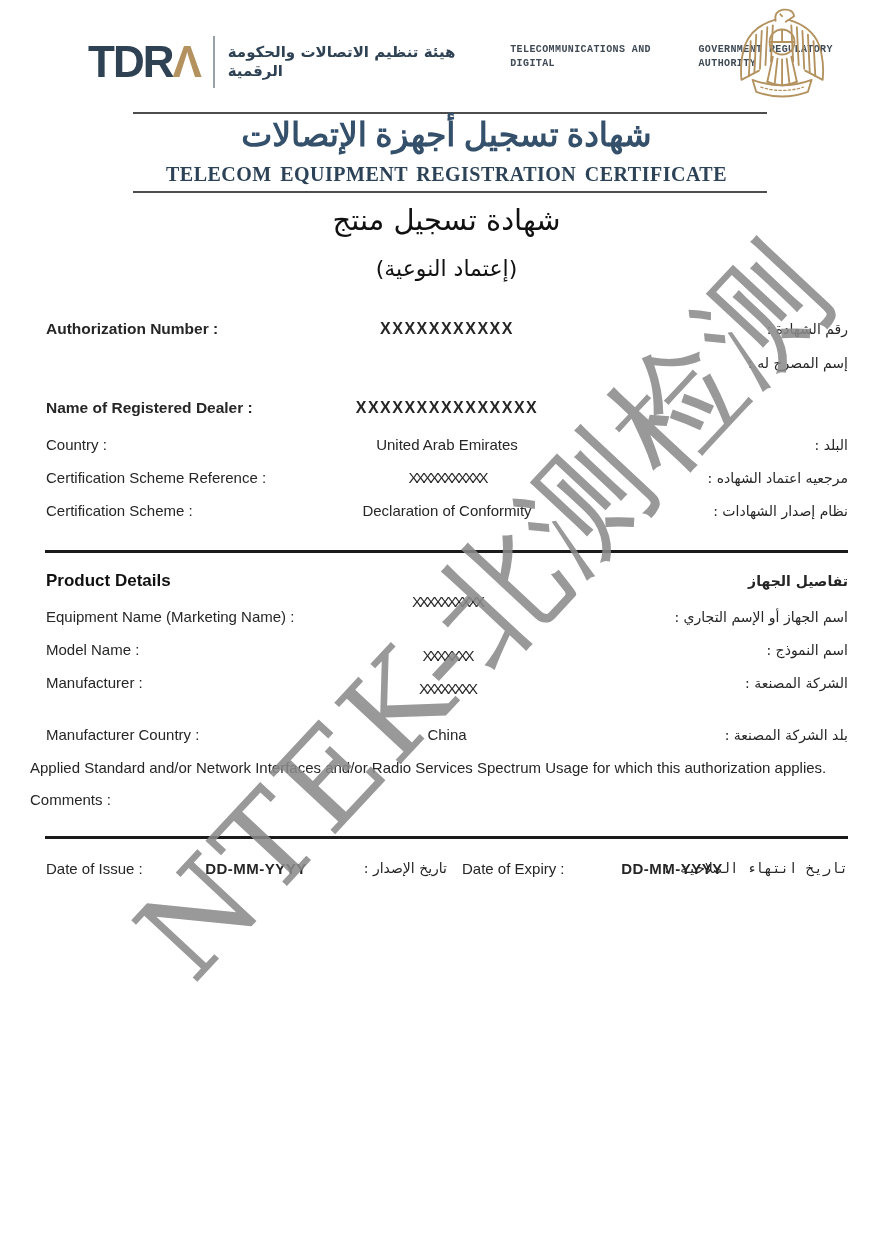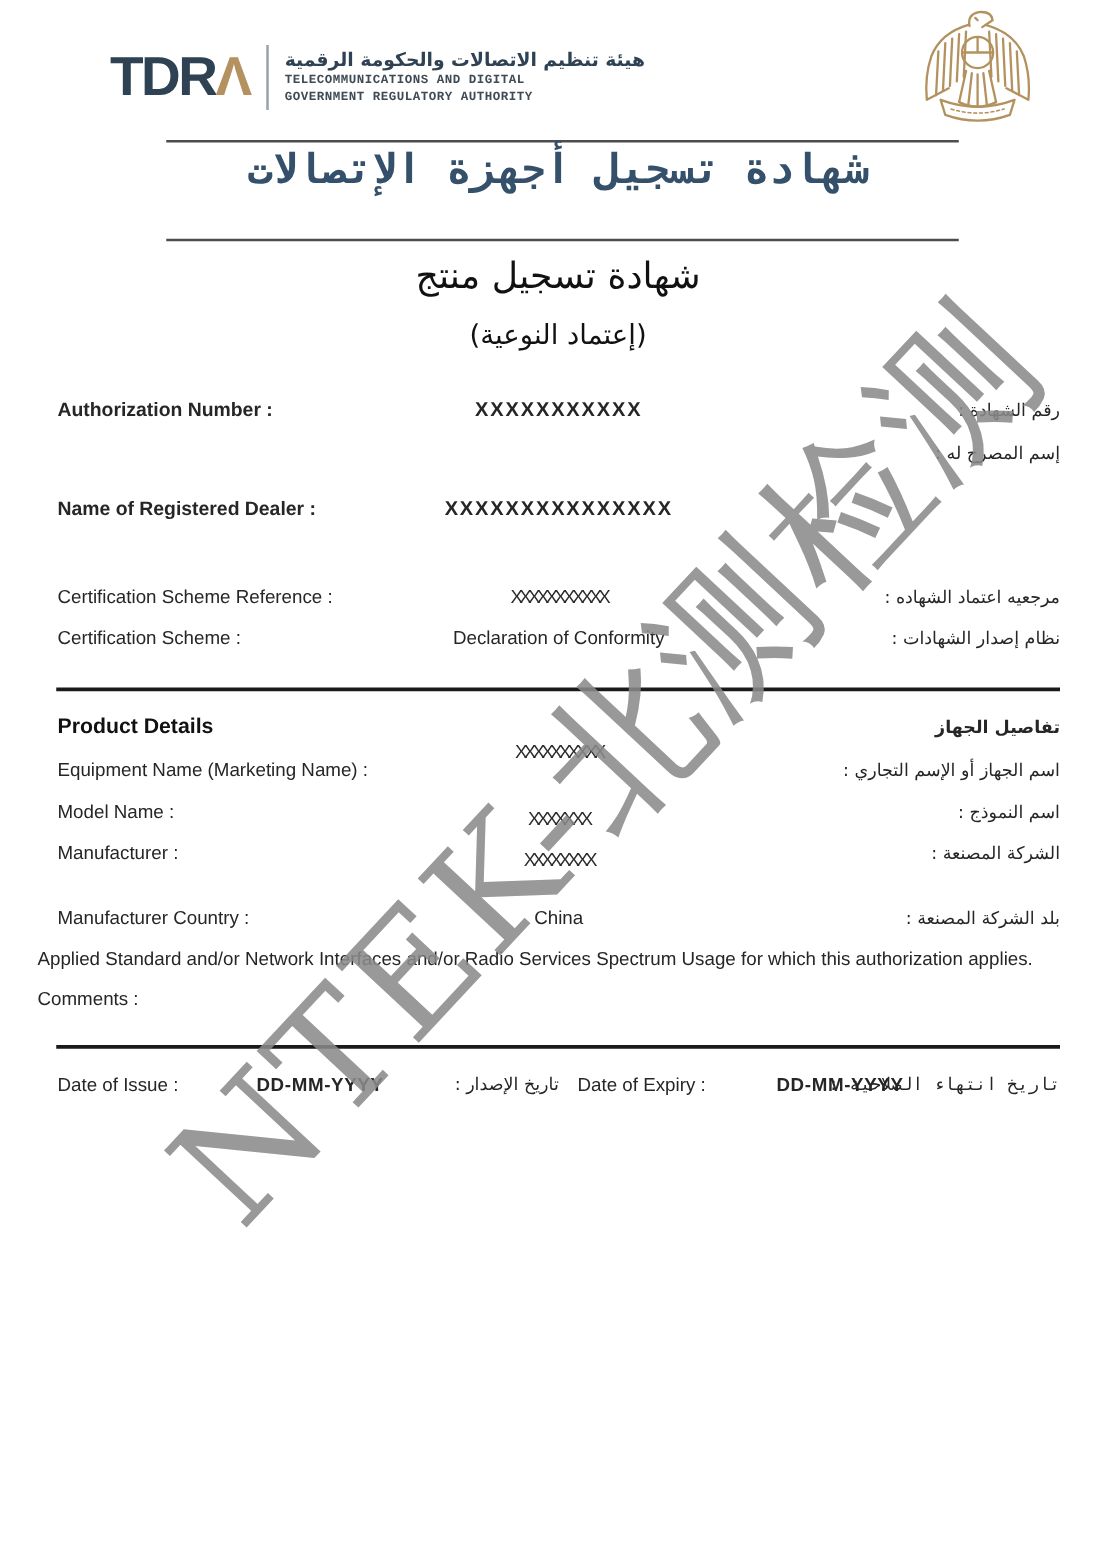--- a/index.html
+++ b/index.html
@@ -5,29 +5,29 @@
   html,body{margin:0;padding:0;background:#e8e8e8;}
   .page{
     position:relative;width:893px;height:1234px;background:#ffffff;margin:0 auto;
     font-family:"Liberation Sans",sans-serif;color:#1f1f1f;overflow:hidden;
   }
   
   .logo{position:absolute;left:88px;top:36px;display:flex;align-items:center;gap:13px;}
   .wordmark{font-size:44px;font-weight:bold;color:#2e4254;letter-spacing:-2px;line-height:1;}
   .wordmark .gold{color:#b3925f;}
   .logo-divider{width:2px;height:52px;background:#9aa2a9;}
-  .logo-text{display:flex;flex-direction:column;justify-content:flex-start;}
+  .logo-text{display:flex;flex-direction:row;justify-content:flex-start;}
   .logo-ar{font-family:"DejaVu Sans",sans-serif;font-size:15px;font-weight:bold;color:#2e4254;direction:rtl;text-align:left;line-height:19px;}
   .logo-en{font-size:10px;font-weight:bold;color:#3f4a55;letter-spacing:.4px;line-height:14px;font-family:Liberation Mono, monospace;}
   .emblem{position:absolute;left:731px;top:6px;width:104px;height:96px;}
   
   .hline-thin{position:absolute;left:133px;width:634px;height:2px;background:#4d4d4d;}
   .hline-thick{position:absolute;left:45px;width:803px;height:3px;background:#1a1a1a;}
   .title-ar{position:absolute;left:0;top:115px;width:100%;text-align:center;
-    font-family:Liberation Mono, monospace;font-size:33px;font-weight:bold;color:#34506b;}
+    font-family:Liberation Serif, serif;font-size:33px;font-weight:bold;color:#34506b;}
   .title-en{position:absolute;left:0;top:163px;width:100%;text-align:center;
     font-family:"Liberation Serif",serif;font-size:20px;font-weight:bold;color:#2c4257;
     letter-spacing:.5px;word-spacing:3px;}
   .sub-ar1{position:absolute;left:0;top:203px;width:100%;text-align:center;
     font-family:"DejaVu Sans",sans-serif;font-size:29px;color:#111;}
   .sub-ar2{position:absolute;left:0;top:256px;width:100%;text-align:center;
     font-family:"DejaVu Sans",sans-serif;font-size:22px;color:#111;}
   
   .row{position:absolute;left:46px;width:802px;display:grid;grid-template-columns:1fr auto 1fr;
     font-size:15px;color:#262626;align-items:baseline;}
@@ -93,20 +93,21 @@
       <path d="M44 55 L38 82 M49 57 L46 84 M54 58 L54 86 M59 57 L62 84 M64 55 L70 82"></path>
       <path d="M38 82 Q54 90 70 82"></path>
 
       <path d="M22 80 L26 93 Q54 103 82 93 L86 80 Q54 92 22 80 Z"></path>
       <path d="M31 88 Q54 95 77 88" stroke-width="1.4" stroke-dasharray="2.5 2.5"></path>
     </g>
   </svg>
 
   <div class="hline-thin" style="top:112px"></div>
   <div class="title-ar">شهادة تسجيل أجهزة الإتصالات</div>
+  <div class="title-en">TELECOM EQUIPMENT REGISTRATION CERTIFICATE</div>
   <div class="hline-thin" style="top:191px"></div>
   <div class="sub-ar1">شهادة تسجيل منتج</div>
   <div class="sub-ar2">(إعتماد النوعية)</div>
 
   <div class="row" style="top:320px">
     <span class="l b bigl">Authorization Number :</span>
     <span class="c b spaced">XXXXXXXXXXX</span>
     <span class="r">رقم الشهادة :</span>
   </div>
 
@@ -115,20 +116,25 @@
     <span class="c"></span>
     <span class="r">إسم المصرح له :</span>
   </div>
 
   <div class="row" style="top:399px">
     <span class="l b bigl">Name of Registered Dealer :</span>
     <span class="c b spaced">XXXXXXXXXXXXXXX</span>
     <span class="r"></span>
   </div>
 
+  <div class="row" style="top:436px">
+    <span class="l">Country :</span>
+    <span class="c">United Arab Emirates</span>
+    <span class="r">البلد :</span>
+  </div>
 
   <div class="row" style="top:469px">
     <span class="l">Certification Scheme Reference :</span>
     <span class="c chain">XXXXXXXXXXX</span>
     <span class="r">مرجعيه اعتماد الشهاده :</span>
   </div>
 
   <div class="row" style="top:502px">
     <span class="l">Certification Scheme :</span>
     <span class="c">Declaration of Conformity</span>

